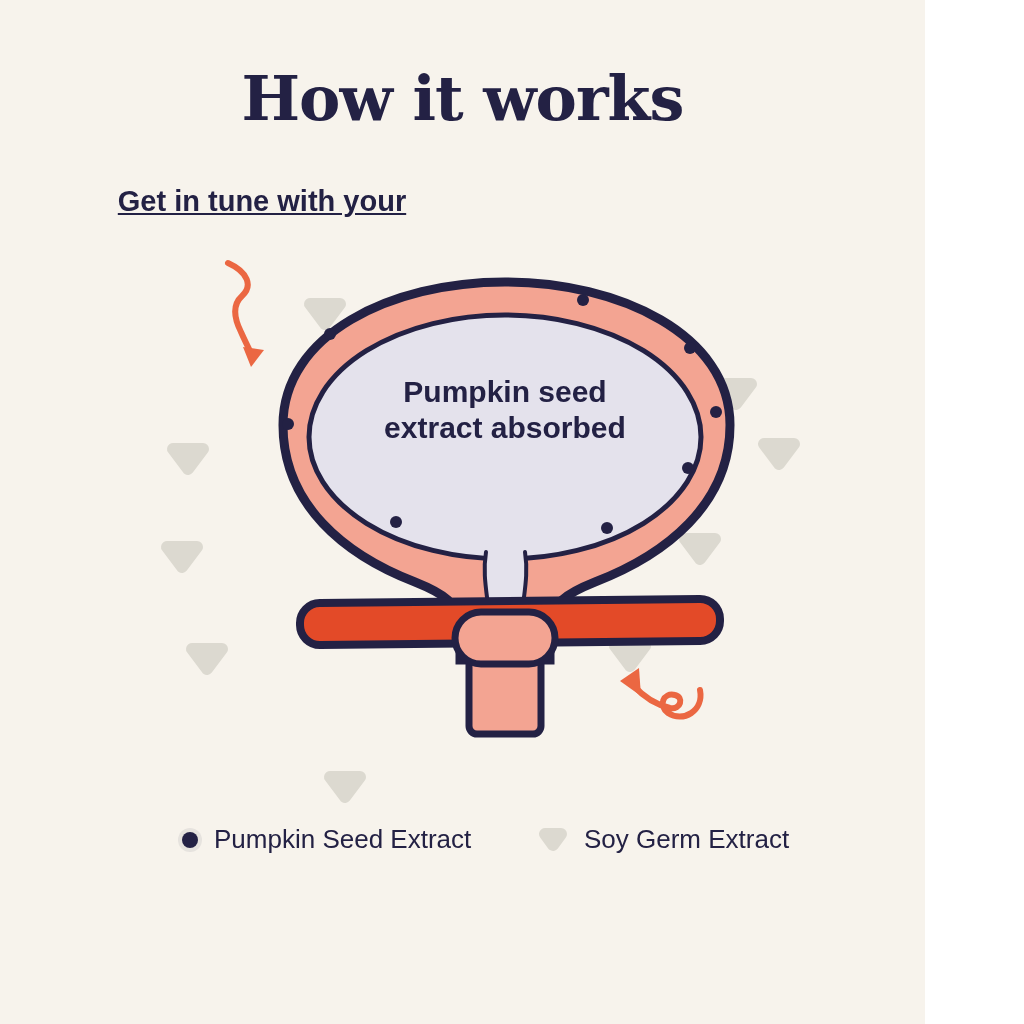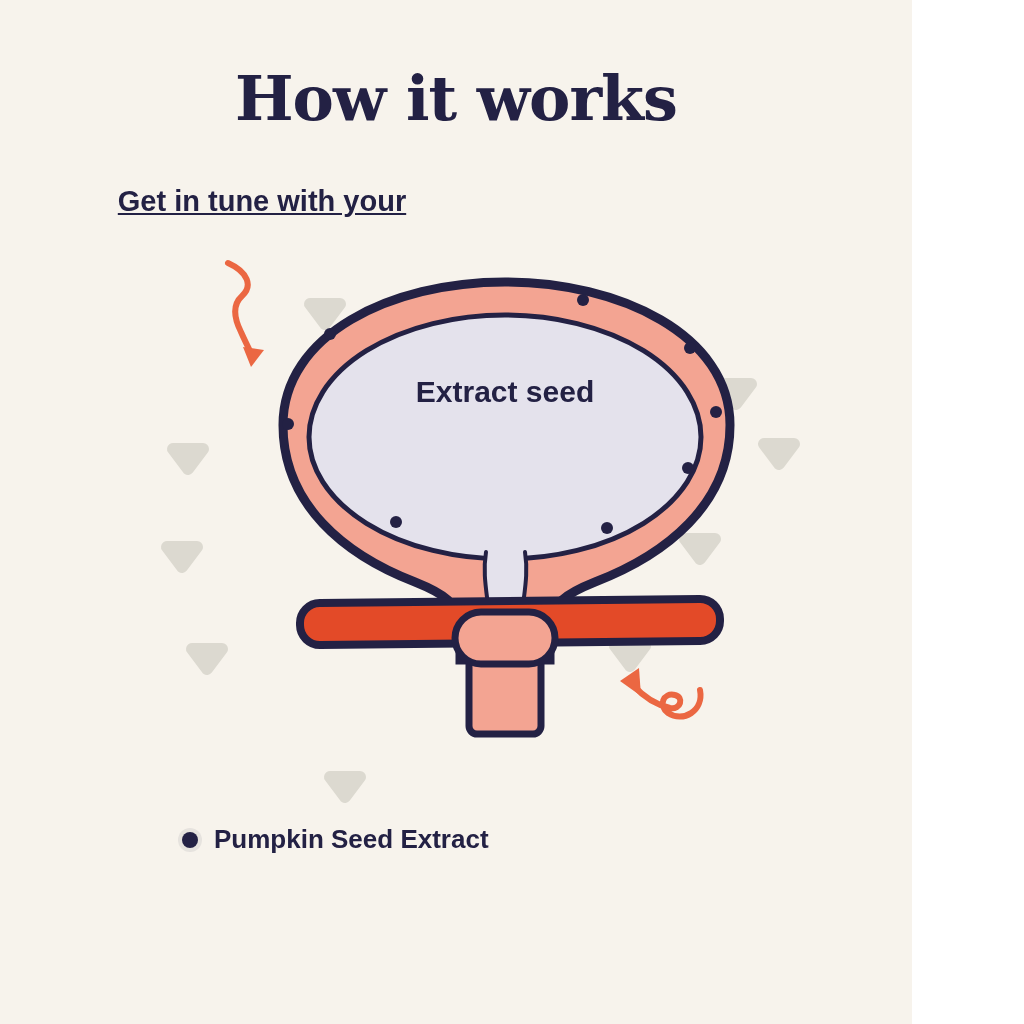--- a/index.html
+++ b/index.html
@@ -4,20 +4,21 @@
 <style>
   html, body { margin: 0; padding: 0; }
   .canvas {
     position: relative;
     width: 912px;
     height: 1024px;
     background: var(--background, #F7F3EC);
     overflow: hidden;
     font-family: "Liberation Sans", sans-serif;
     color: var(--ink, #232144);
+    padding-left: 13px;
   }
   .title {
     position: absolute;
     top: 62px; left: 0; right: 0;
     margin: 0;
     text-align: center;
     font-family: "DejaVu Serif", "Liberation Serif", serif;
     font-weight: 700;
     font-size: 62px;
     letter-spacing: -1px;
@@ -61,21 +62,21 @@
   .legend {
     position: absolute;
     top: 820px; left: 0; right: 0;
     height: 40px;
   }
   .legend-item {
     position: absolute;
     display: flex;
     align-items: center;
     gap: 16px;
-    font-weight: 700;
+    font-weight: 400;
     font-size: 26px;
     color: var(--ink, #232144);
   }
   .legend-item-1 { left: 182px; top: 4px; }
   .legend-item-2 { left: 538px; top: 4px; }
   .legend-dot {
     width: 16px; height: 16px;
     border-radius: 50%;
     background: var(--ink, #232144);
     box-shadow: 0 0 0 4px rgba(35,33,68,0.08);
@@ -143,24 +144,31 @@
       <polygon class="arrow-head" points="243,347 264,350 251,367"></polygon>
     </g>
 
     <g>
       <path class="arrow-line" d="M 700 690 C 704 711, 683 723, 668 713 C 658 706, 663 692, 675 695 C 684 697, 681 710, 670 708 C 653 704, 642 695, 634 686"></path>
       <polygon class="arrow-head" points="641,696 620,681 639,668"></polygon>
     </g>
   </svg>
 
   <div class="bladder-label">
-    <div>Extract seed</div>
+    <div>Pumpkin seed</div>
+    <div>extract absorbed</div>
   </div>
 
 
   <div class="legend">
     <div class="legend-item legend-item-1">
       <span class="legend-dot"></span>
       <span>Pumpkin Seed Extract</span>
     </div>
+    <div class="legend-item legend-item-2">
+      <svg width="30" height="26" viewBox="0 0 30 26">
+        <polygon class="soy-tri" points="7,7 23,7 15,18"></polygon>
+      </svg>
+      <span>Soy Germ Extract</span>
+    </div>
   </div>
 
 </div>
 
 </body></html>

